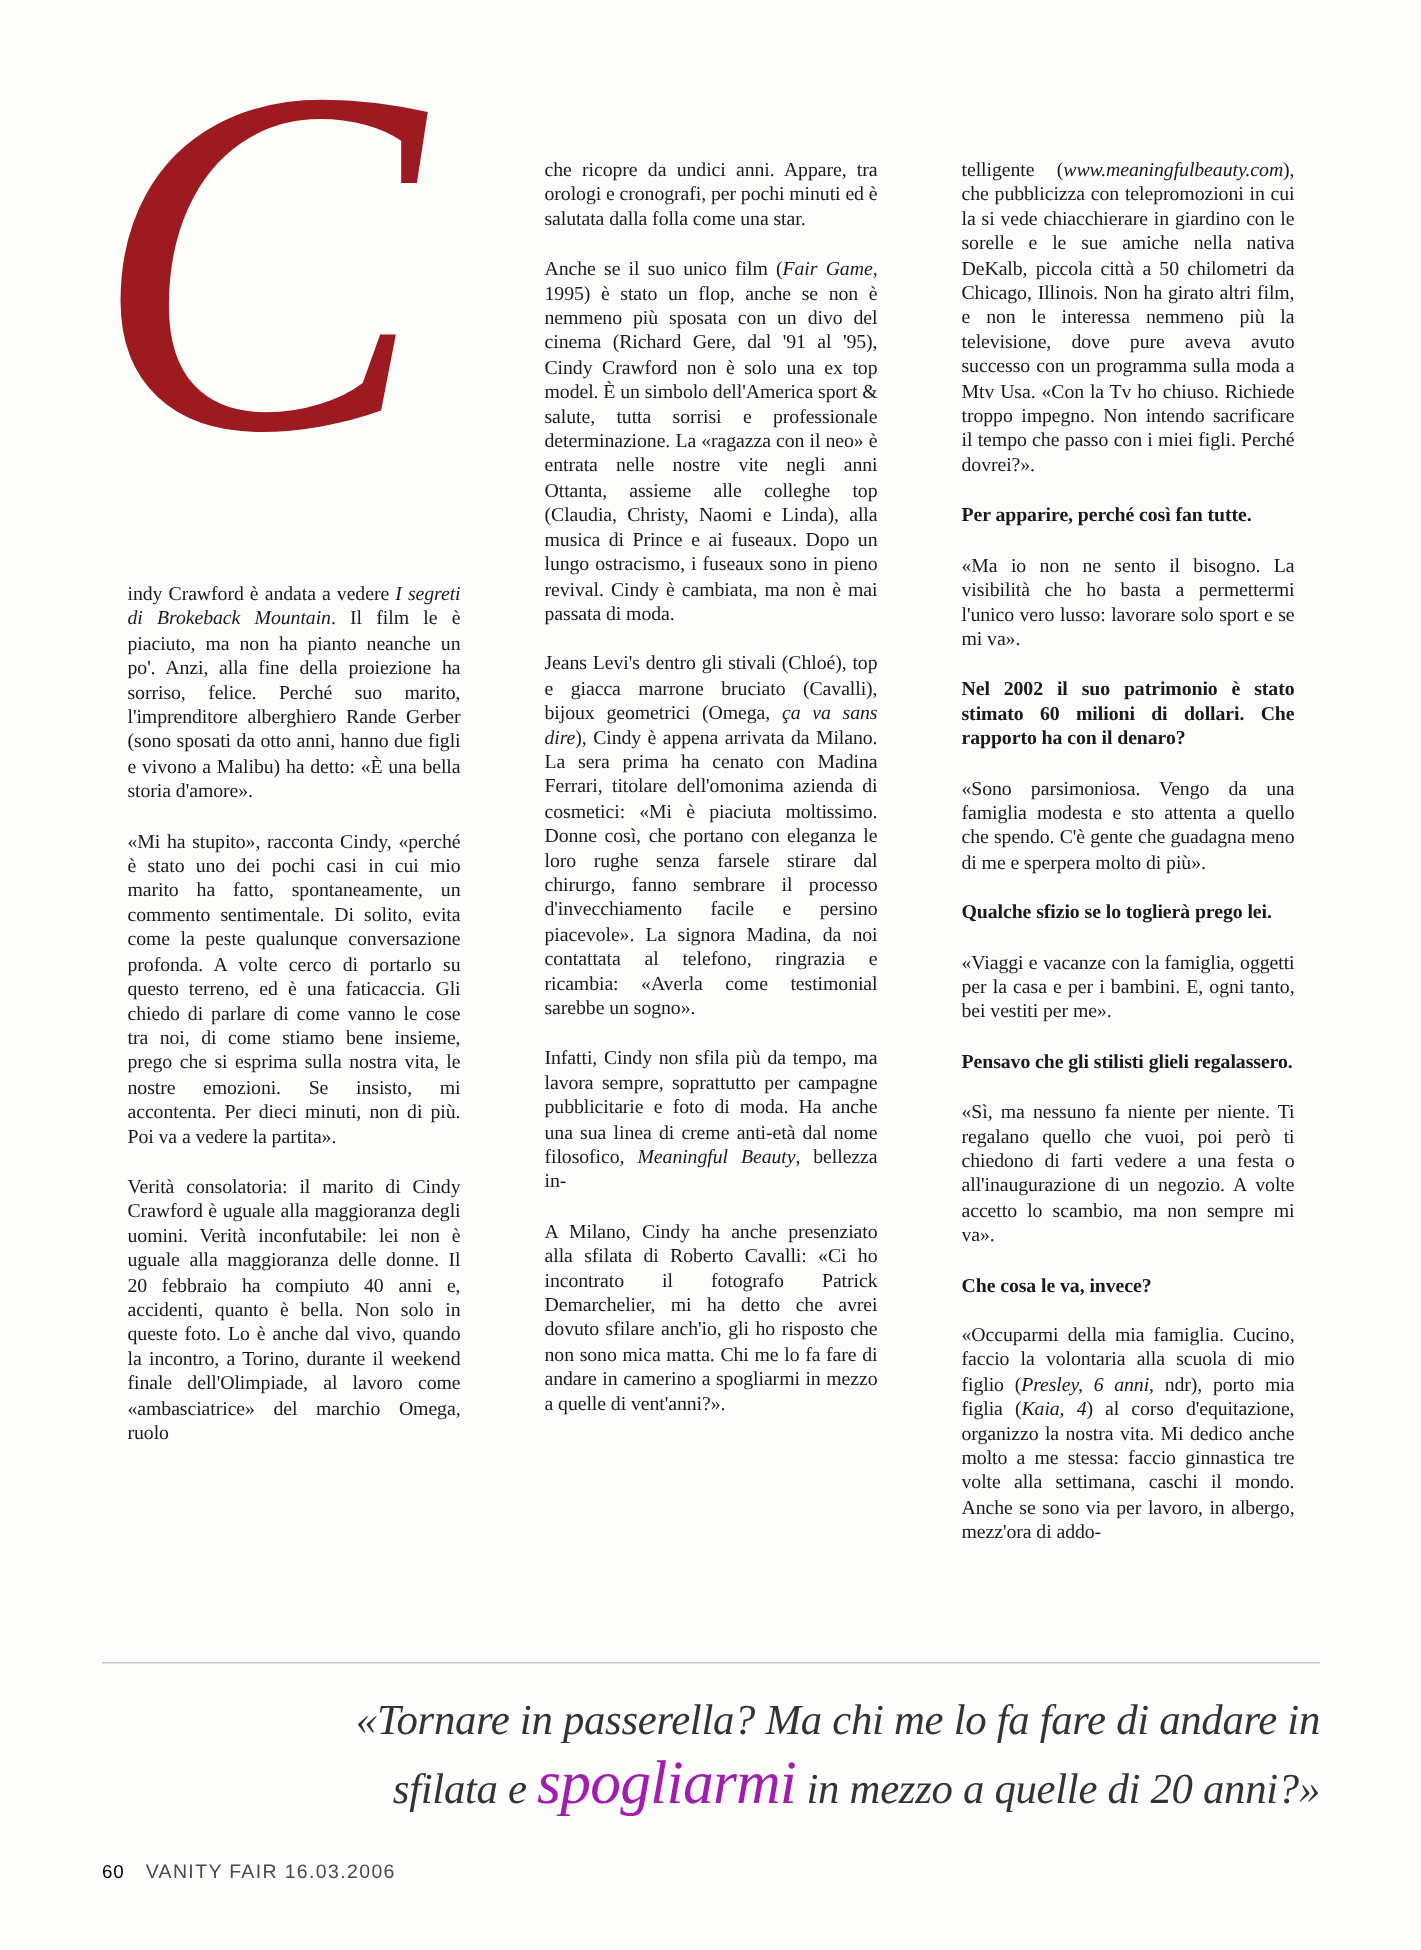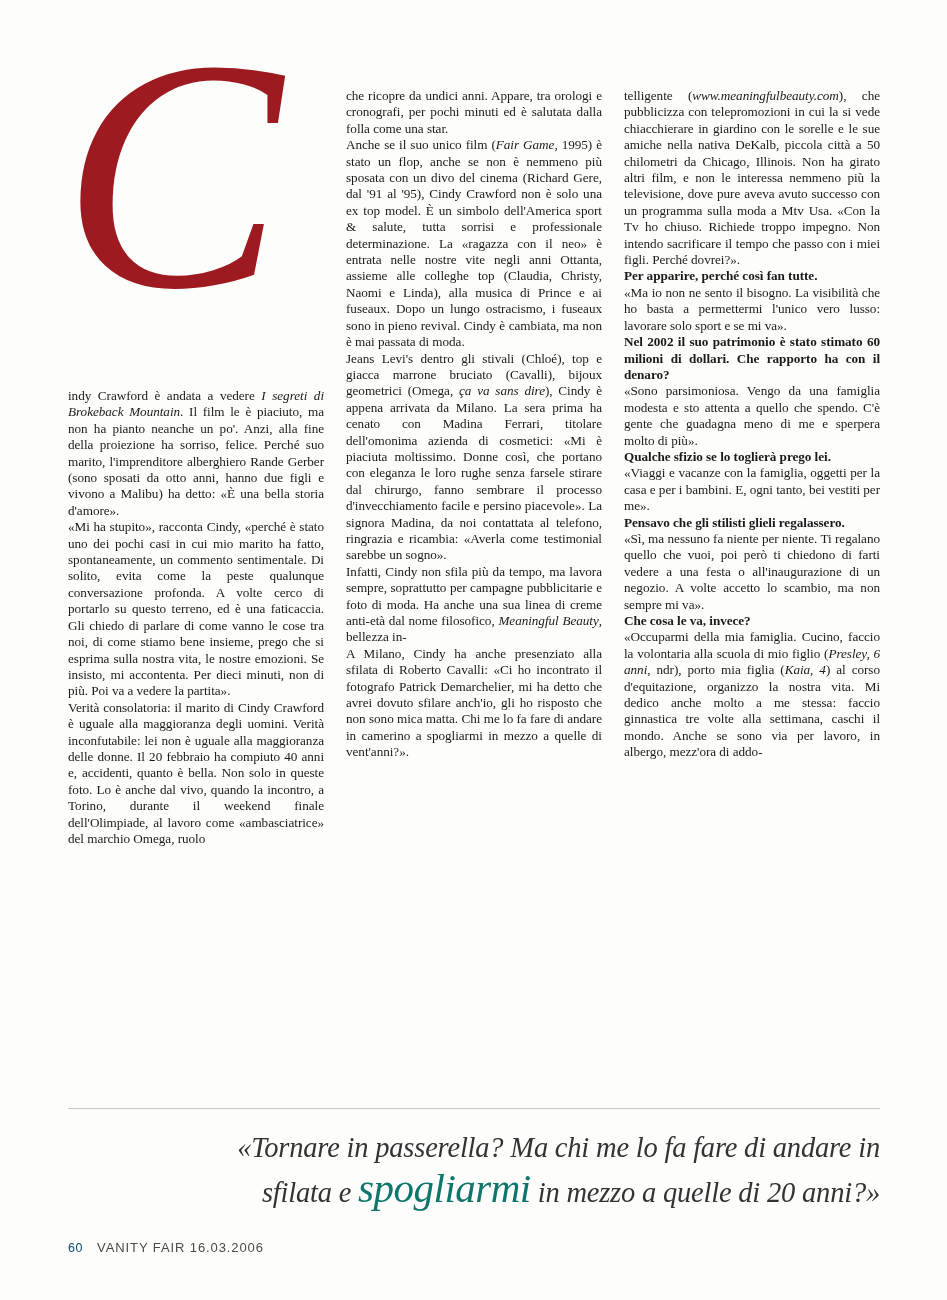--- a/index.html
+++ b/index.html
@@ -33,21 +33,21 @@
     display: flex;
     gap: 22px;
   }
 
   .col {
     width: 256px;
     position: relative;
   }
 
   .col p {
-    margin: 0;
+    margin: 17px;
     font-size: 13.2px;
     line-height: 16.4px;
     text-align: justify;
     text-justify: inter-word;
     hyphens: auto;
     -webkit-hyphens: auto;
     letter-spacing: -0.05px;
   }
 
   .dropcap-wrap {
@@ -86,21 +86,21 @@
     width: 812px;
     text-align: right;
     color: #333;
     font-family: "Liberation Serif", serif;
     font-style: italic;
     font-size: 28.5px;
     line-height: 40px;
     letter-spacing: -0.2px;
   }
   .pullquote .big {
-    color: #0f766e;
+    color: #a21caf;
     font-size: 41px;
     font-style: italic;
     letter-spacing: -0.5px;
   }
 
   .rule {
     position: absolute;
     left: 68px;
     top: 1108px;
     width: 812px;
@@ -116,21 +116,21 @@
     font-family: "Liberation Sans", sans-serif;
     font-size: 11px;
     letter-spacing: 0.6px;
     color: #4a4a4a;
     display: flex;
     align-items: baseline;
     gap: 14px;
   }
   .footer .pageno {
     font-size: 12.5px;
-    color: #0c4a6e;
+    color: #000000;
   }
   .footer .mag {
     font-size: 13px;
     letter-spacing: 0.9px;
   }
 </style>
 </head>
 <body>
 
 <div class="page">

